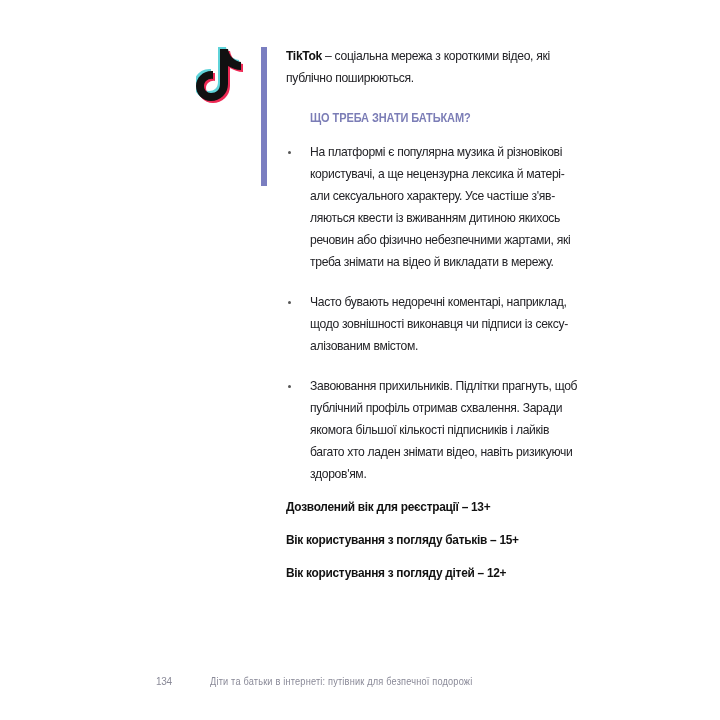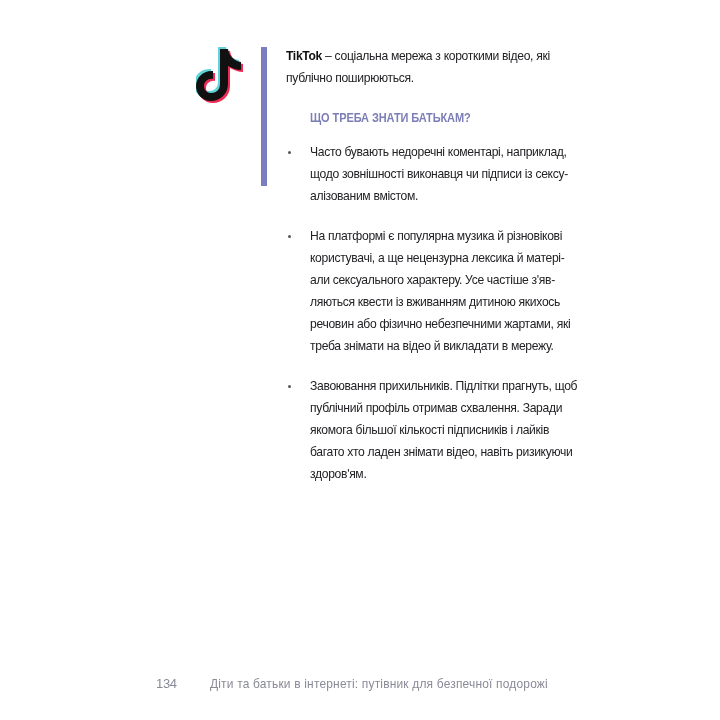--- a/index.html
+++ b/index.html
@@ -116,21 +116,21 @@
       white-space: nowrap;
       transform: scaleX(0.9);
       transform-origin: left top;
     }
     .footer {
       position: absolute;
       left: 0;
       top: 676px;
       width: 720px;
       height: 20px;
-      font-size: 13px;
+      font-size: 10px;
       color: #8a8a98;
     }
     .page-number {
       position: absolute;
       left: 156px;
       top: 0;
       letter-spacing: -0.3px;
     }
     .book-title {
       position: absolute;
@@ -159,50 +159,55 @@
   <div class="accent-bar"></div>
 
   <div class="intro">
     <span style="display:block;white-space:nowrap;"><b>TikTok</b><span> – соціальна мережа з короткими відео, які</span></span>
     <span style="display:block;white-space:nowrap;">публічно поширюються.</span>
   </div>
 
   <div class="heading">ЩО ТРЕБА ЗНАТИ БАТЬКАМ?</div>
 
   <ul class="bullets">
-    <li class="bullet-item">
-      <span class="bullet-dot"></span>
-      <span class="bullet-text">
-        <span class="ln">Часто бувають недоречні коментарі, наприклад,</span>
-        <span class="ln">щодо зовнішності виконавця чи підписи із сексу-</span>
-        <span class="ln">алізованим вмістом.</span>
-      </span>
-    </li>
     <li class="bullet-item">
       <span class="bullet-dot"></span>
       <span class="bullet-text">
         <span class="ln">На платформі є популярна музика й різновікові</span>
         <span class="ln">користувачі, а ще нецензурна лексика й матері-</span>
         <span class="ln">али сексуального характеру. Усе частіше з'яв-</span>
         <span class="ln">ляються квести із вживанням дитиною якихось</span>
         <span class="ln">речовин або фізично небезпечними жартами, які</span>
         <span class="ln">треба знімати на відео й викладати в мережу.</span>
       </span>
     </li>
     <li class="bullet-item">
       <span class="bullet-dot"></span>
       <span class="bullet-text">
+        <span class="ln">Часто бувають недоречні коментарі, наприклад,</span>
+        <span class="ln">щодо зовнішності виконавця чи підписи із сексу-</span>
+        <span class="ln">алізованим вмістом.</span>
+      </span>
+    </li>
+    <li class="bullet-item">
+      <span class="bullet-dot"></span>
+      <span class="bullet-text">
         <span class="ln">Завоювання прихильників. Підлітки прагнуть, щоб</span>
         <span class="ln">публічний профіль отримав схвалення. Заради</span>
         <span class="ln">якомога більшої кількості підписників і лайків</span>
         <span class="ln">багато хто ладен знімати відео, навіть ризикуючи</span>
         <span class="ln">здоров'ям.</span>
       </span>
     </li>
   </ul>
 
+  <ul class="ages">
+    <li class="age-line">Дозволений вік для реєстрації – 13+</li>
+    <li class="age-line">Вік користування з погляду батьків – 15+</li>
+    <li class="age-line">Вік користування з погляду дітей – 12+</li>
+  </ul>
 
   <div class="footer">
     <span class="page-number">134</span>
     <span class="book-title">Діти та батьки в інтернеті: путівник для безпечної подорожі</span>
   </div>
 
 </div>
 
 </body></html>

